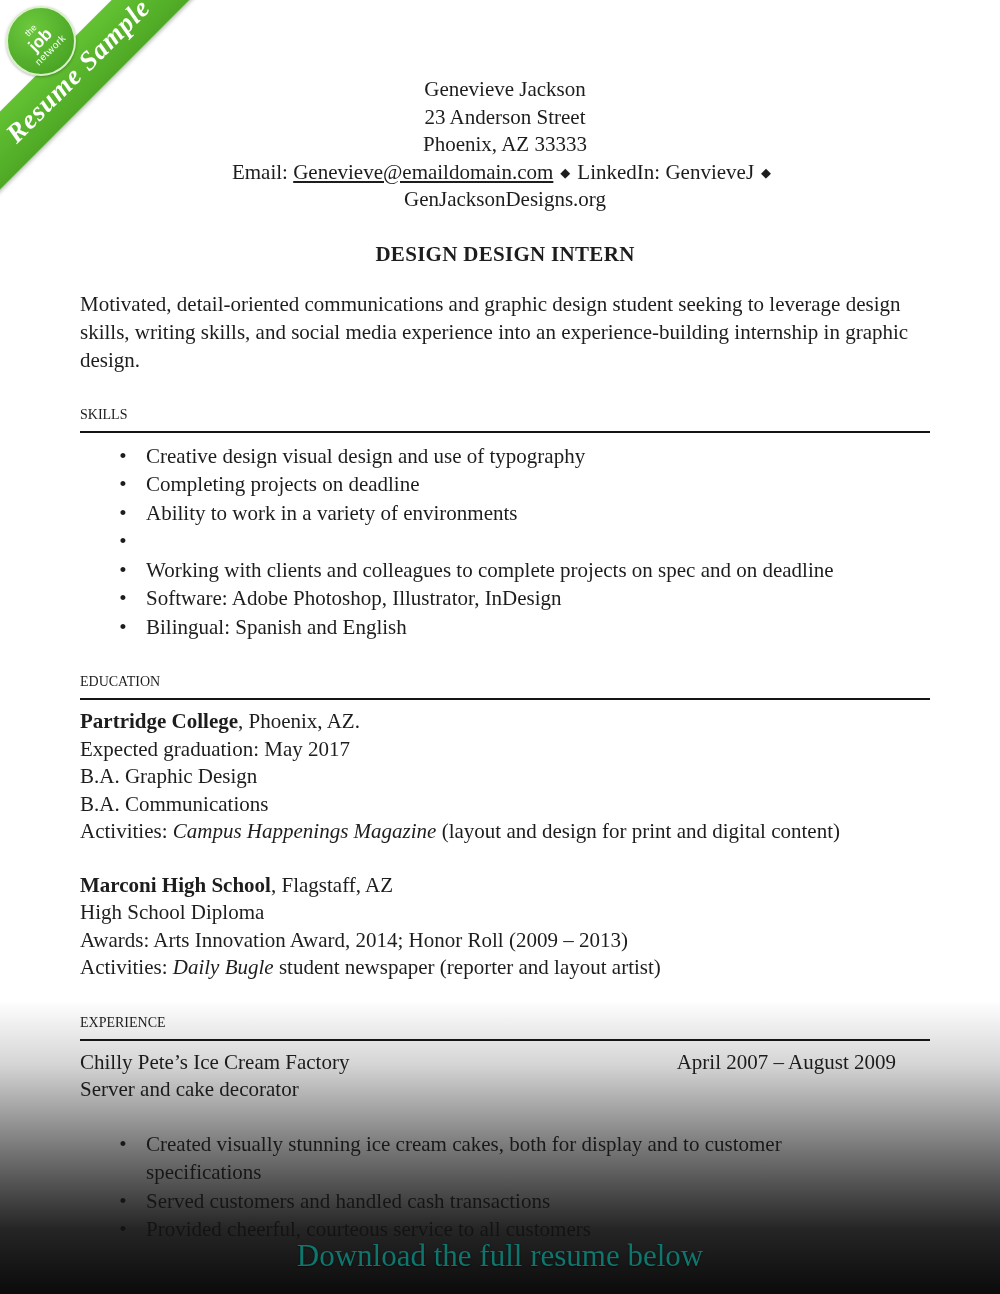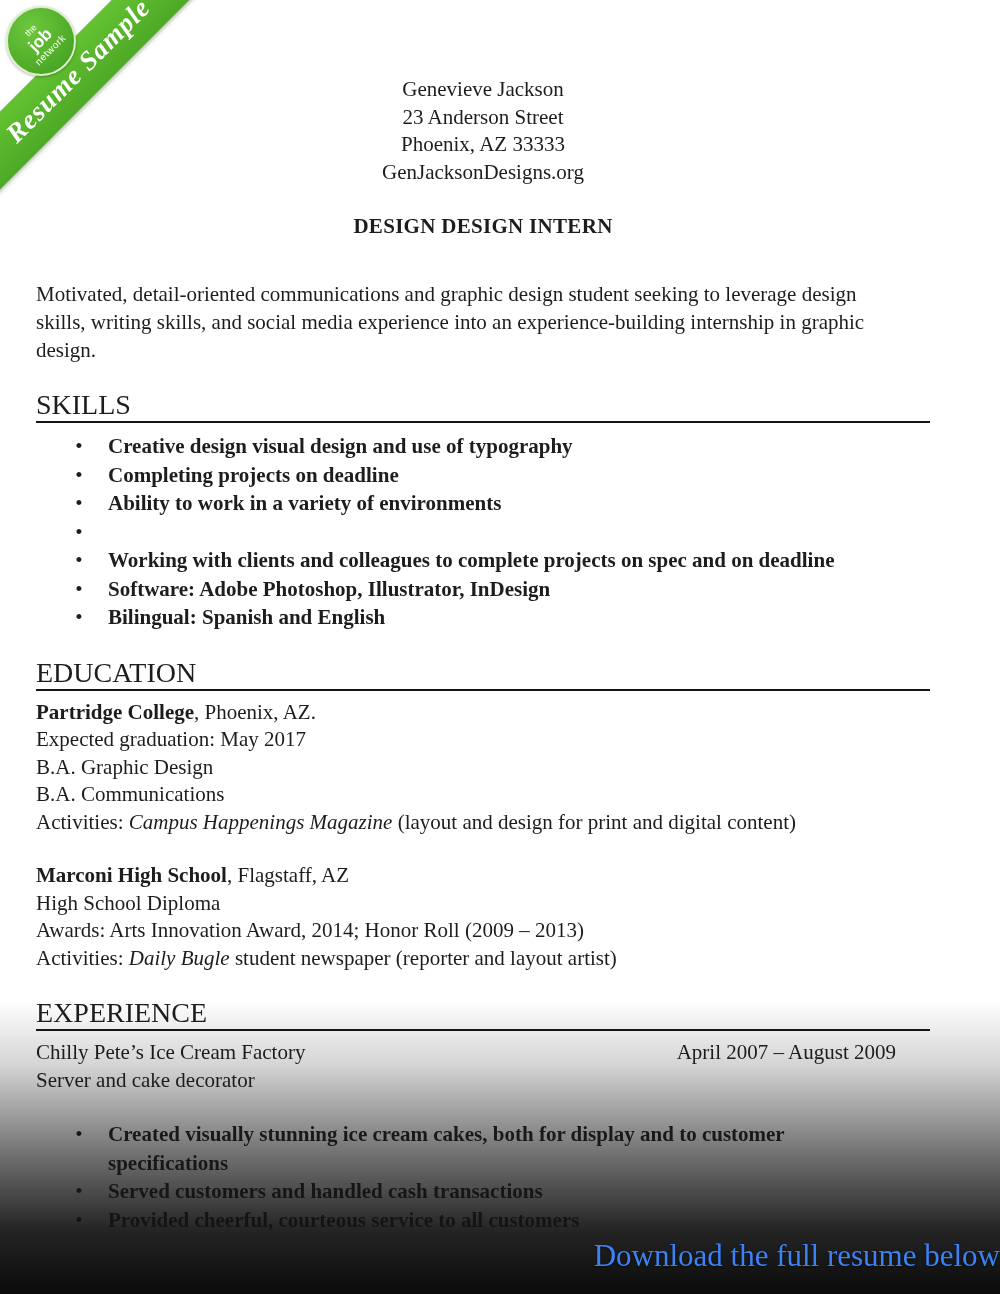--- a/index.html
+++ b/index.html
@@ -1,40 +1,40 @@
 <!DOCTYPE html>
 <html><head>
 <meta charset="utf-8">
 <style>
   html,body{margin:0;padding:0;background:#fff;}
   .page{
     position:relative;width:1000px;height:1294px;overflow:hidden;background:#fff;
     font-family:"Liberation Serif","DejaVu Serif",serif;color:#1d1d1d;
     font-size:21px;line-height:27px;
   }
-  .content{padding:76px 70px 0 36px;}
+  .content{padding:76px 70px 0 80px;}
   
   .resume-header{text-align:center;line-height:27.5px;}
   .email{text-decoration:underline;color:inherit;cursor:pointer;}
   .sep{font-size:13px;vertical-align:2px;margin:0 7px;}
   
   .title{font-size:21px;font-weight:bold;text-align:center;margin:27px 0 0;letter-spacing:.3px;}
-  .summary{margin:40px 0 0;max-width:852px;line-height:28px;}
+  .summary{margin:22px 0 0;max-width:852px;line-height:28px;}
   
-  .sec-head{font-size:28px;font-weight:normal;margin:27px 0 0;padding-bottom:3px;border-bottom:2px solid #151515;}
+  .sec-head{font-size:14px;font-weight:normal;margin:27px 0 0;padding-bottom:3px;border-bottom:2px solid #151515;}
   .sec-body{margin-top:8px;max-width:835px;line-height:27.5px;}
   .bold{font-weight:bold;}
   .it{font-style:italic;}
   .gap{height:26px;}
   .row{display:flex;justify-content:space-between;padding-right:34px;}
   
   .list{margin-top:9px;}
   .li{display:flex;line-height:28.5px;}
   .b{margin-left:36px;width:14px;min-width:14px;text-align:center;}
-  .t{margin-left:22px;max-width:728px;font-weight:bold;}
+  .t{margin-left:16px;max-width:728px;}
   .exp-list{margin-top:26px;}
   
   .ribbon-area{position:absolute;top:0;left:0;width:225px;height:225px;overflow:hidden;z-index:4;}
   .ribbon-band{
     position:absolute;left:-86px;top:44px;width:330px;padding:13px 0;text-align:center;
     transform:rotate(-45deg);
     background:linear-gradient(180deg,#63c233 0%,#4ea825 100%);
     box-shadow:0 2px 4px rgba(0,0,0,.25);
   }
   .ribbon-text{font-family:"Liberation Serif",serif;font-style:italic;font-weight:bold;font-size:27px;color:#fff;letter-spacing:1px;}
@@ -47,36 +47,37 @@
   .logo-inner{transform:rotate(-45deg);text-align:center;color:#fff;font-family:"Liberation Sans",sans-serif;line-height:1.05;}
   .l-the{display:block;font-size:9px;}
   .l-job{display:block;font-size:17px;font-weight:bold;}
   .l-net{display:block;font-size:10px;letter-spacing:.5px;}
   
   .fade{
     position:absolute;left:0;right:0;top:1000px;height:294px;pointer-events:none;z-index:2;
     background:linear-gradient(180deg, rgba(21,21,21,0) 0%, rgba(21,21,21,0.18) 22%, rgba(21,21,21,0.6) 52%, rgba(18,18,18,0.92) 78%, #0b0b0b 100%);
   }
   .cta{
-    position:absolute;left:0;right:0;bottom:20px;z-index:3;text-align:right;
-    color:#3b82f6;font-size:31px;line-height:36px;cursor:pointer;
+    position:absolute;left:0;right:0;bottom:20px;z-index:3;text-align:center;
+    color:#0f766e;font-size:31px;line-height:36px;cursor:pointer;
     text-shadow:0 1px 2px rgba(0,0,0,.6);
   }
 </style>
 </head>
 <body>
 
 <div class="page">
 
   <div class="content">
 
     <header class="resume-header">
       <div>Genevieve Jackson</div>
       <div>23 Anderson Street</div>
       <div>Phoenix, AZ 33333</div>
+      <div class="contact-line"><span>Email: </span><a class="email">Genevieve@emaildomain.com</a><span class="sep">◆</span><span>LinkedIn: GenvieveJ</span><span class="sep">◆</span></div>
       <div>GenJacksonDesigns.org</div>
     </header>
 
     <h1 class="title">DESIGN DESIGN INTERN</h1>
 
     <p class="summary">Motivated, detail-oriented communications and graphic design student seeking to leverage design skills, writing skills, and social media experience into an experience-building internship in graphic design.</p>
 
     <section>
       <h2 class="sec-head">SKILLS</h2>
       <div class="list">

